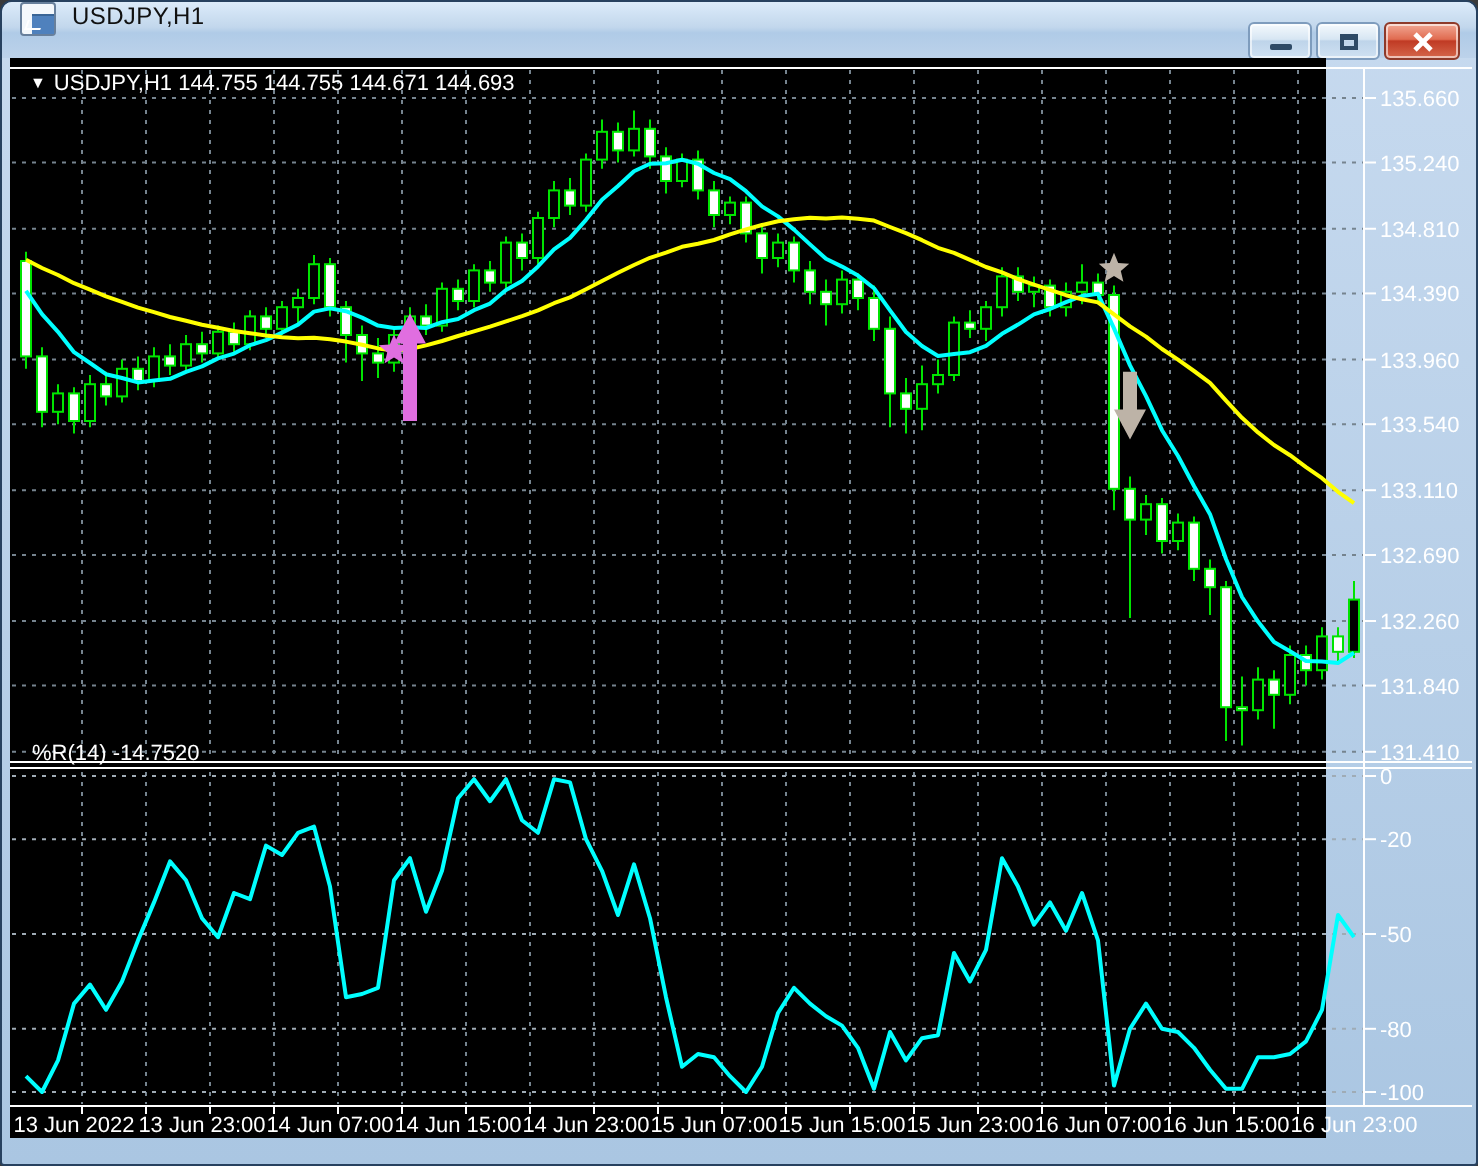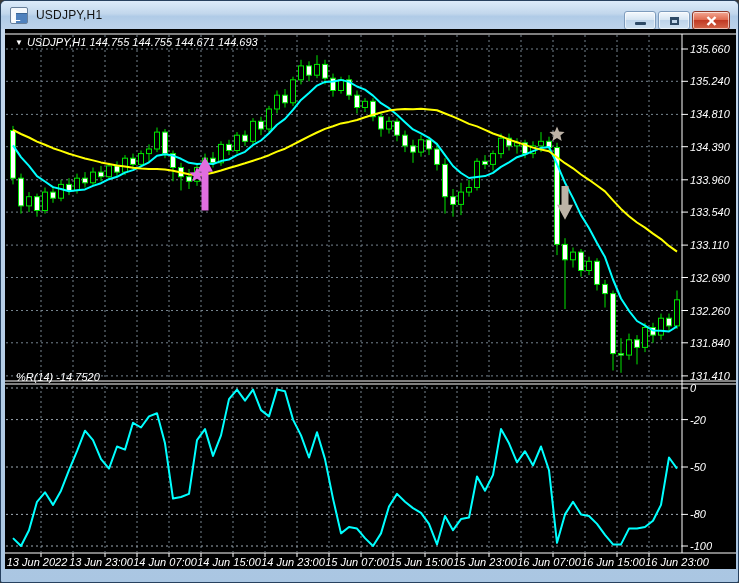--- a/index.html
+++ b/index.html
@@ -1,30 +1,30 @@
 <!DOCTYPE html>
 <html><head>
 <meta charset="utf-8">
 <style>
   html,body{margin:0;padding:0;background:#3a3a3a;font-family:"Liberation Sans",sans-serif;}
   .window{position:relative;width:739px;height:583px;background:linear-gradient(#c7daef,#aac6e2);
     border:1px solid #27415f;border-radius:6px 6px 2px 2px;box-sizing:border-box;overflow:hidden;}
   .titlebar{position:absolute;left:0;top:0;width:100%;height:28px;
-    background:linear-gradient(#dcebfa,#c2d7ec 45%,#b0cbe7 55%,#bcd2ea);display:flex;align-items:center;}
+    background:linear-gradient(#dcebfa,#c2d7ec 45%,#b0cbe7 55%,#bcd2ea);display:flex;}
   .app-icon{width:16px;height:15px;margin-left:9px;position:relative;background:#f4f8fc;border:1px solid #68809c;border-radius:2px;}
   .app-icon .half{position:absolute;right:0;bottom:0;width:11px;height:9px;background:#4f81bd;border-top:1px solid #3a6596;}
   .app-icon .tick{position:absolute;left:2px;bottom:2px;width:7px;height:4px;border-bottom:1px solid #fff;border-left:1px solid #fff;transform:skewX(-20deg);}
   .title-text{margin-left:8px;font-size:12px;color:#111;letter-spacing:.2px;}
   .win-buttons{position:absolute;right:8px;top:10px;display:flex;gap:2px;}
   .wbtn{width:30px;height:17px;border:1px solid #7e9cbd;border-radius:3px;display:flex;align-items:center;justify-content:center;
     background:linear-gradient(#f4f9fd,#d7e6f3 45%,#bed4ea 50%,#cfe1f2);box-shadow:inset 0 0 0 1px rgba(255,255,255,.6);cursor:default;}
   .wbtn.close{width:36px;border-color:#8e3a2a;background:linear-gradient(#f0a18c,#dd6síd 0);background:linear-gradient(#f2a894,#e06b50 45%,#c03a24 50%,#d5674b);}
   .glyph-min{width:11px;height:3px;background:#2e4a66;border-radius:1px;margin-top:6px;}
   .glyph-max{width:9px;height:8px;border:2px solid #2e4a66;border-top-width:3px;background:transparent;box-sizing:border-box;}
-  .client{position:absolute;left:4px;top:28px;width:731px;height:540px;background:#000;font-style:italic;}
+  .client{position:absolute;left:4px;top:28px;width:658px;height:540px;background:#000;}
   .chart-label{position:absolute;color:#fff;font-size:11px;white-space:pre;z-index:5;}
   .chart-label .tri{font-size:8px;vertical-align:1px;margin-right:4px;}
   svg text{font-family:"Liberation Sans",sans-serif;}
 </style>
 </head>
 <body>
 
 <div class="window">
   <div class="titlebar">
     <div class="app-icon">

